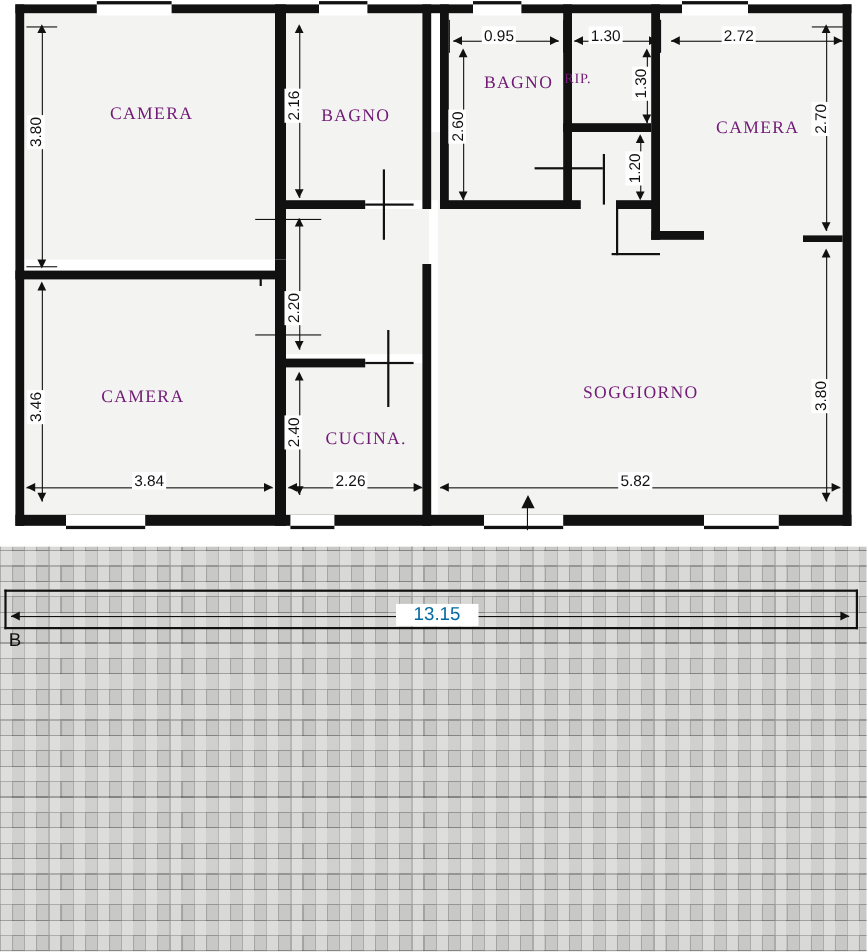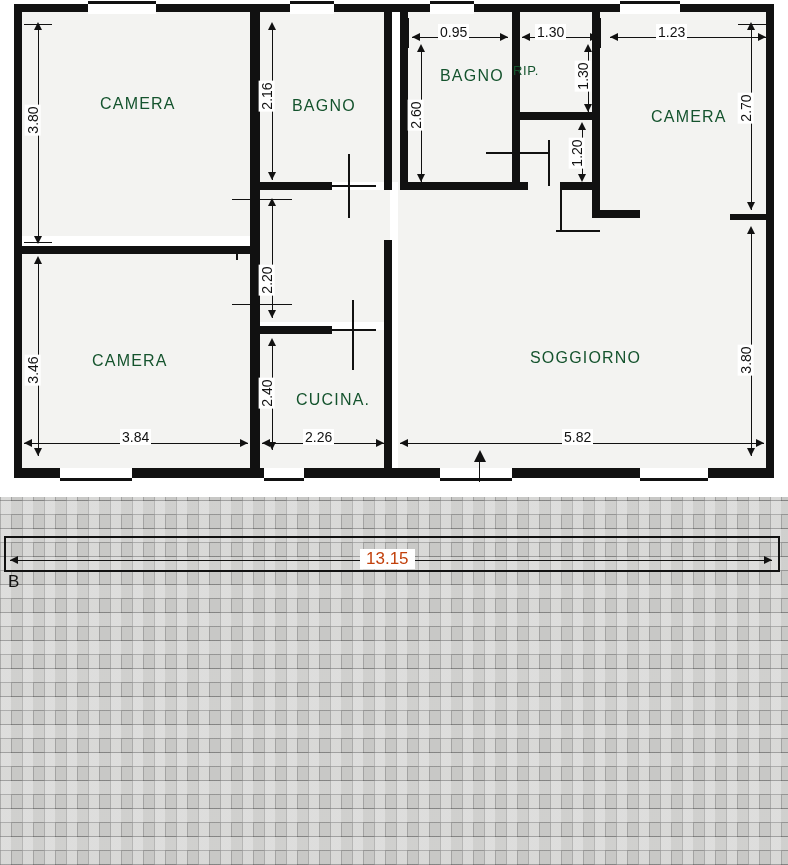--- a/index.html
+++ b/index.html
@@ -30,23 +30,23 @@
     background: #111111;
   }
   .room-fill {
     position: absolute;
     background: #f3f3f1;
   }
   .room-label {
     position: absolute;
     font-size: 16px;
     letter-spacing: 1.2px;
-    color: #14532d;
+    color: #701a75;
     white-space: nowrap;
-    font-family: Liberation Sans, sans-serif;
+    font-family: Liberation Serif, serif;
   }
   .room-label.small {
     font-size: 13px;
     letter-spacing: 0.6px;
   }
   .dim {
     position: absolute;
     font-size: 14px;
     color: #111111;
     white-space: nowrap;
@@ -151,23 +151,23 @@
     top: 560px;
     width: 762px;
     height: 1px;
     background: #111111;
   }
   #total-label {
     position: absolute;
     left: 360px;
     top: 549px;
     font-size: 17px;
-    color: #c2410c;
-    background: #ffffff;
-    padding: 0 6px;
+    color: #0369a1;
+    background: #ffffff;
+    padding: 0 16px;
     font-family: "Liberation Sans", sans-serif;
   }
   .band-edge {
     position: absolute;
     background: #111111;
   }
   #b-marker {
     position: absolute;
     left: 8px;
     top: 572px;
@@ -276,21 +276,21 @@
 
     <div class="dimline h" style="left:522px; top:37px; width:76px;"></div>
     <div class="arrow-l" style="left:522px; top:33px;"></div>
     <div class="arrow-r" style="left:590px; top:33px;"></div>
     <div class="dim" style="left:535px; top:24px;">1.30</div>
     <div class="dimline v" style="left:600px; top:18px; height:30px;"></div>
 
     <div class="dimline h" style="left:610px; top:37px; width:156px;"></div>
     <div class="arrow-l" style="left:610px; top:33px;"></div>
     <div class="arrow-r" style="left:758px; top:33px;"></div>
-    <div class="dim" style="left:656px; top:24px;">1.23</div>
+    <div class="dim" style="left:656px; top:24px;">2.72</div>
 
     <div class="dimline h" style="left:24px; top:443px; width:224px;"></div>
     <div class="arrow-l" style="left:24px; top:439px;"></div>
     <div class="arrow-r" style="left:240px; top:439px;"></div>
     <div class="dim" style="left:120px; top:429px;">3.84</div>
 
     <div class="dimline h" style="left:262px; top:443px; width:122px;"></div>
     <div class="arrow-l" style="left:262px; top:439px;"></div>
     <div class="arrow-r" style="left:376px; top:439px;"></div>
     <div class="dim" style="left:303px; top:429px;">2.26</div>

